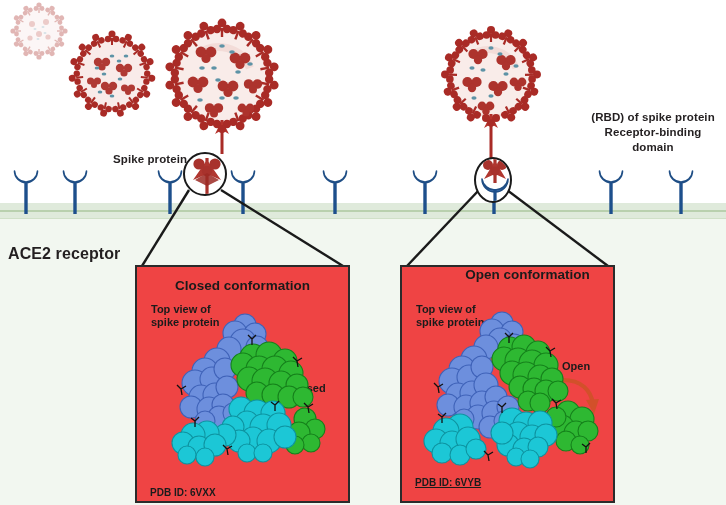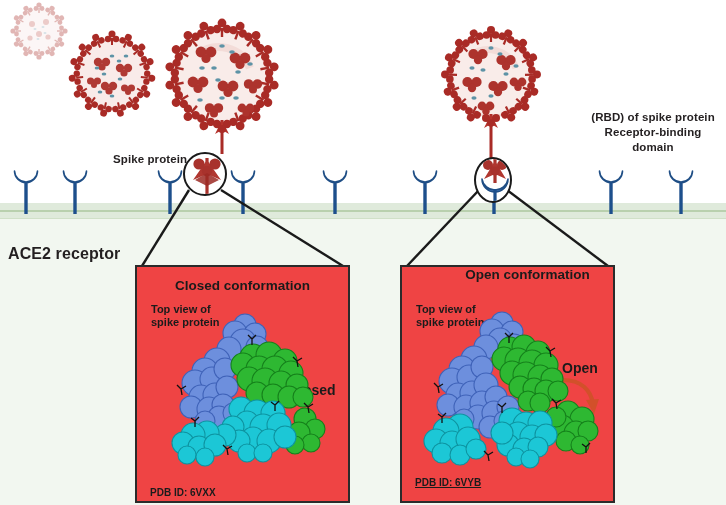--- a/index.html
+++ b/index.html
@@ -34,21 +34,21 @@
   .mag{position:absolute;border-radius:50%;border:2.2px solid #1a1a1a;background:#ffffff;box-sizing:border-box;}
   .mag-inner{position:absolute;inset:0;border-radius:50%;overflow:hidden;}
 
   
   .conn{position:absolute;left:0;top:0;width:726px;height:505px;pointer-events:none;}
 
   
   .panel{position:absolute;background:#ef4444;border:2.2px solid #2b2b2b;box-sizing:border-box;}
   .panel-title{position:absolute;left:0;width:100%;text-align:center;font-size:13.5px;font-weight:bold;color:#1b1b1b;}
   .panel-sub{position:absolute;font-size:11px;font-weight:bold;color:#1b1b1b;line-height:12.5px;}
-  .panel-tag{position:absolute;font-size:14px;font-weight:bold;color:#1b1b1b;}
+  .panel-tag{position:absolute;font-size:11px;font-weight:bold;color:#1b1b1b;}
   .panel-pdb{position:absolute;font-size:10px;font-weight:bold;color:#1b1b1b;}
   .struct{position:absolute;}
   .struct svg{display:block;overflow:visible;}
 </style>
 </head>
 <body>
 
 <div id="stage">
 
   <div class="cytoplasm"></div>

